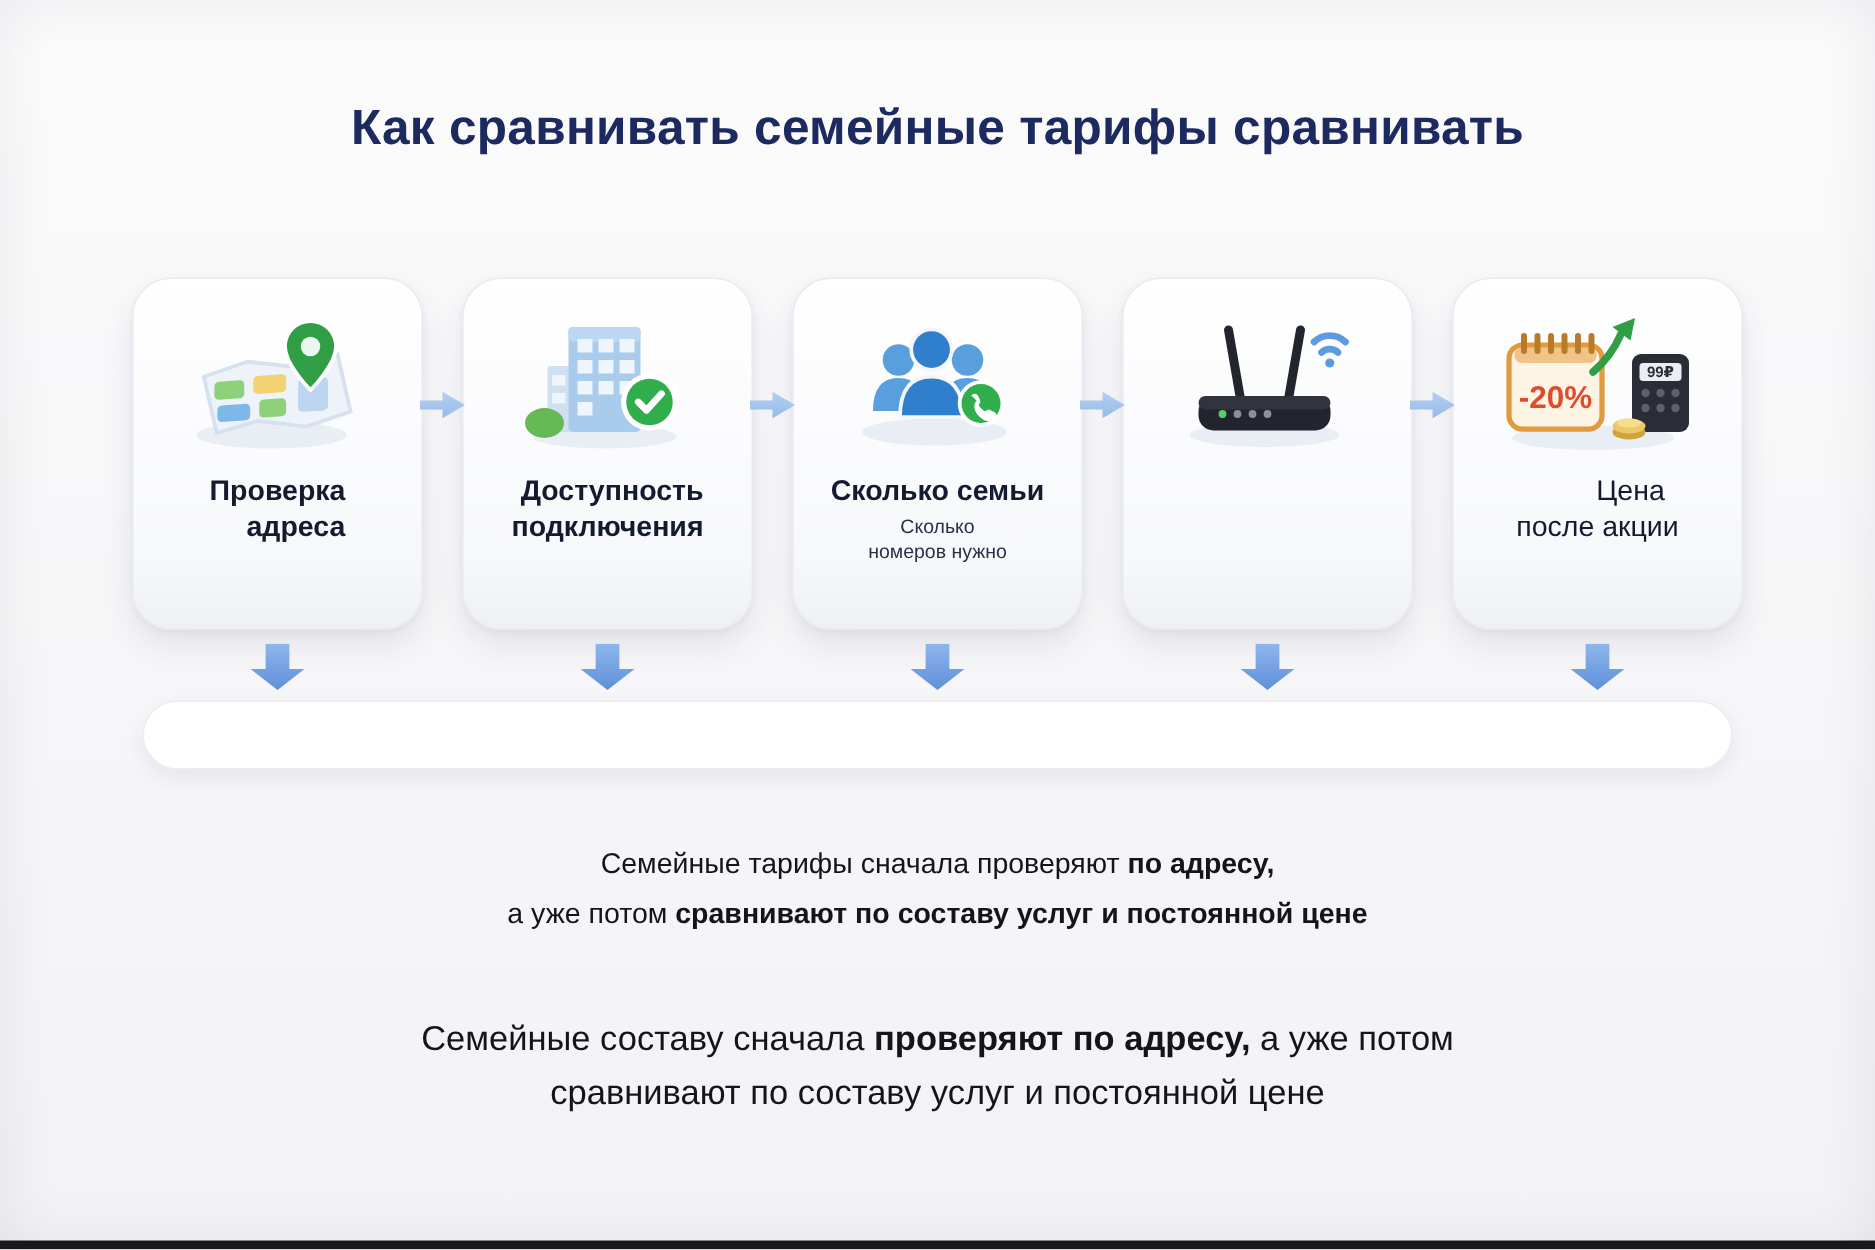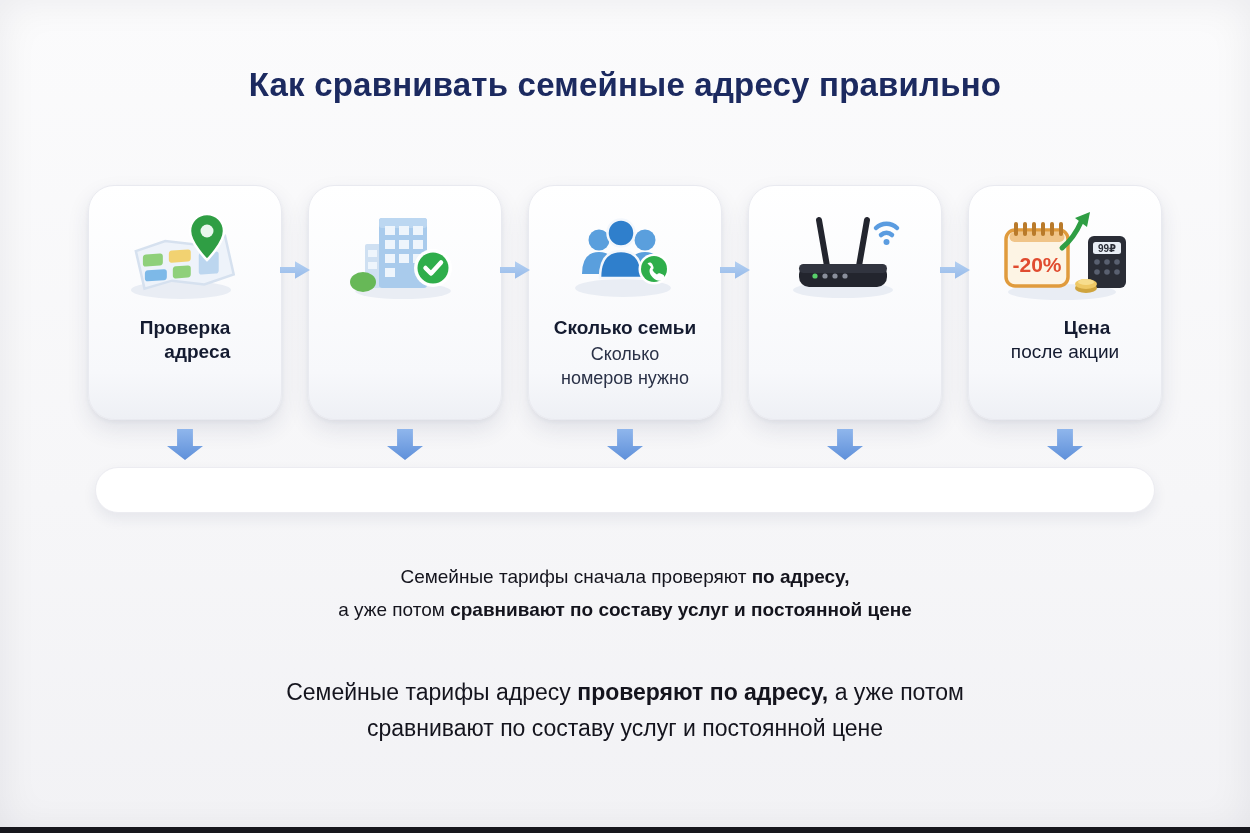--- a/index.html
+++ b/index.html
@@ -30,24 +30,24 @@
     border:1px solid #e9eaf0;
     box-shadow: 0 10px 22px rgba(40,50,90,.10), 0 2px 4px rgba(40,50,90,.05);
     display:flex; flex-direction:column; align-items:center;
     padding-top:16px;
   }
   .icon-wrap { height:108px; display:flex; align-items:center; justify-content:center; }
   .card-title {
     margin-top:6px; text-align:right; font-size:19px; line-height:1.28;
     font-weight:600; color:#141b30; white-space:pre-line;
   }
-  .card-title.strong { font-weight:700;margin-left:44px; }
+  .card-title.strong { font-weight:400;margin-left:44px; }
   .card-title2 { font-size:19px; line-height:1.28; font-weight:500; color:#141b30; }
   .card-sub {
-    margin-top:3px; text-align:center; font-size:18px; line-height:1.3;
+    margin-top:3px; text-align:center; font-size:13px; line-height:1.3;
     font-weight:400; color:#2a3147; white-space:pre-line;
   }
 
   .harrow { width:26px; display:flex; justify-content:center; padding-top:74px; }
   .harrow-shape {
     width:30px; height:22px; margin:0 -4px;
     background: linear-gradient(180deg,#b7d2f2,#93b8e9);
     clip-path: polygon(0% 36%, 50% 36%, 50% 10%, 100% 50%, 50% 90%, 50% 64%, 0% 64%);
   }
 
@@ -73,21 +73,21 @@
 
   .bottom-strip { position:absolute; bottom:0; left:0; width:100%; height:6px; background:#17171d; }
   svg text { font-family:"Liberation Sans","DejaVu Sans",sans-serif; }
 </style>
 </head>
 <body>
 
 <div class="stage">
 
   <div class="main-title">
-    <span class="t1">Как сравнивать </span><span class="t2">семейные адресу правильно</span>
+    <span class="t1">Как сравнивать </span><span class="t2">семейные тарифы сравнивать</span>
   </div>
 
   <div class="flow">
 
     <div class="card">
       <div class="icon-wrap">
         <svg width="128" height="100" viewBox="0 0 128 100">
           <ellipse cx="60" cy="84" rx="50" ry="9" fill="#e9edf4"></ellipse>
           <g transform="rotate(-4 60 60)">
             <path d="M16 42 L46 34 L78 40 L106 33 L112 72 L82 80 L50 74 L22 80 Z" fill="#eef3fa" stroke="#d6e1ef" stroke-width="2.5"></path>
@@ -127,20 +127,22 @@
           <rect x="44" y="48" width="10" height="9" fill="#eef5fc"></rect>
           <rect x="58" y="48" width="10" height="9" fill="#eef5fc"></rect>
           <rect x="72" y="48" width="10" height="9" fill="#eef5fc"></rect>
           <rect x="44" y="62" width="10" height="9" fill="#eef5fc"></rect>
           <ellipse cx="22" cy="76" rx="13" ry="10" fill="#67b857"></ellipse>
           <circle cx="92" cy="62" r="19" fill="#ffffff"></circle>
           <circle cx="92" cy="62" r="15.5" fill="#2fae4b"></circle>
           <path d="M84.5 62 l5.5 5.5 l10 -11" stroke="#ffffff" stroke-width="4.5" fill="none" stroke-linecap="round" stroke-linejoin="round"></path>
         </svg>
       </div>
+      <div class="card-title">Доступность
+подключения</div>
     </div>
 
     <div class="harrow">
         <div class="harrow-shape"></div>
       </div>
 
     <div class="card">
       <div class="icon-wrap">
         <svg width="128" height="100" viewBox="0 0 128 100">
           <ellipse cx="62" cy="82" rx="48" ry="9" fill="#e9edf4"></ellipse>
@@ -245,19 +247,19 @@
   </div>
 
   <div class="bar"></div>
 
   <div class="para para-1">
     <span>Семейные тарифы сначала проверяют </span><b>по адресу,</b><br>
     <span>а уже потом </span><b>сравнивают по составу услуг и постоянной цене</b>
   </div>
 
   <div class="para para-2">
-    <span>Семейные тарифы адресу </span><b>проверяют по адресу,</b><span> а уже потом</span><br>
+    <span>Семейные составу сначала </span><b>проверяют по адресу,</b><span> а уже потом</span><br>
     <span>сравнивают по составу услуг и постоянной цене</span>
   </div>
 
   <div class="bottom-strip"></div>
 
 </div>
 
 </body></html>

